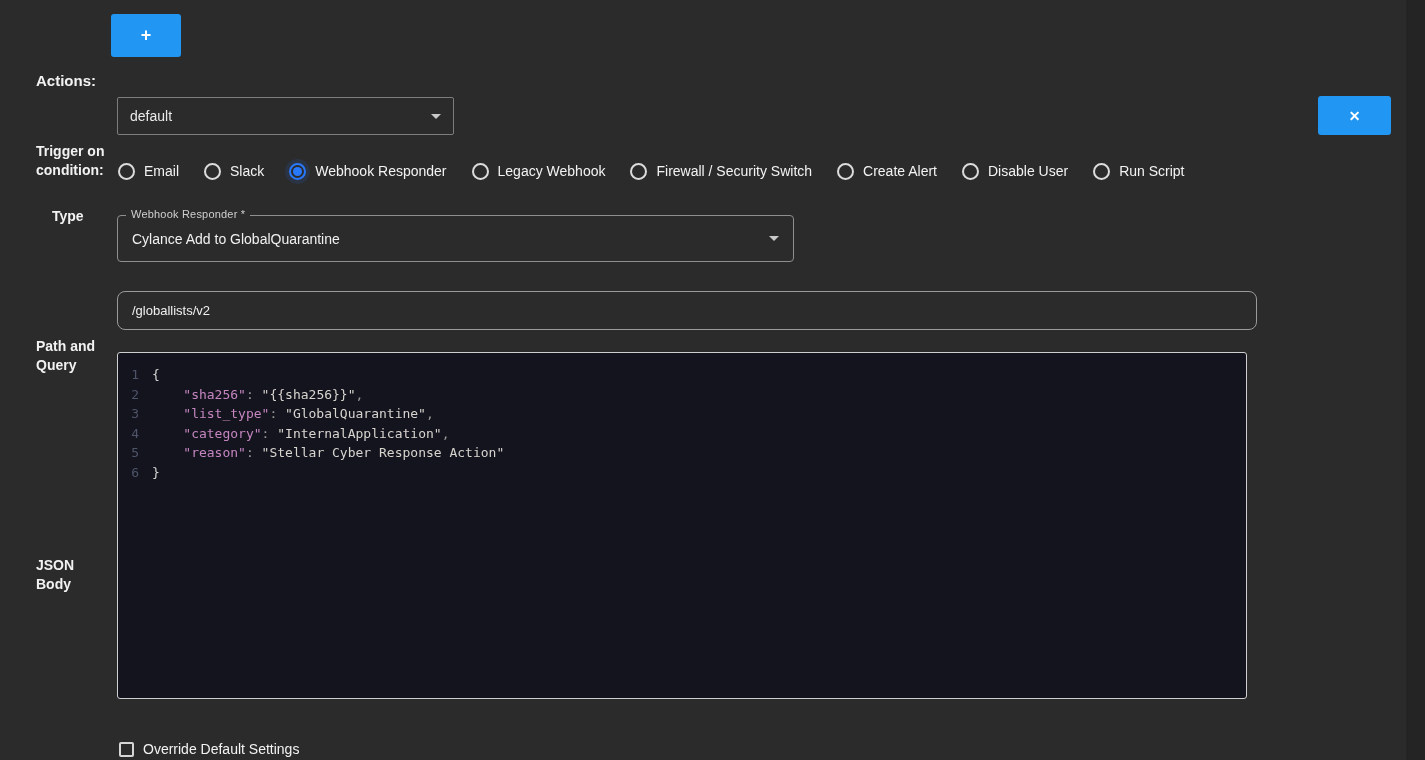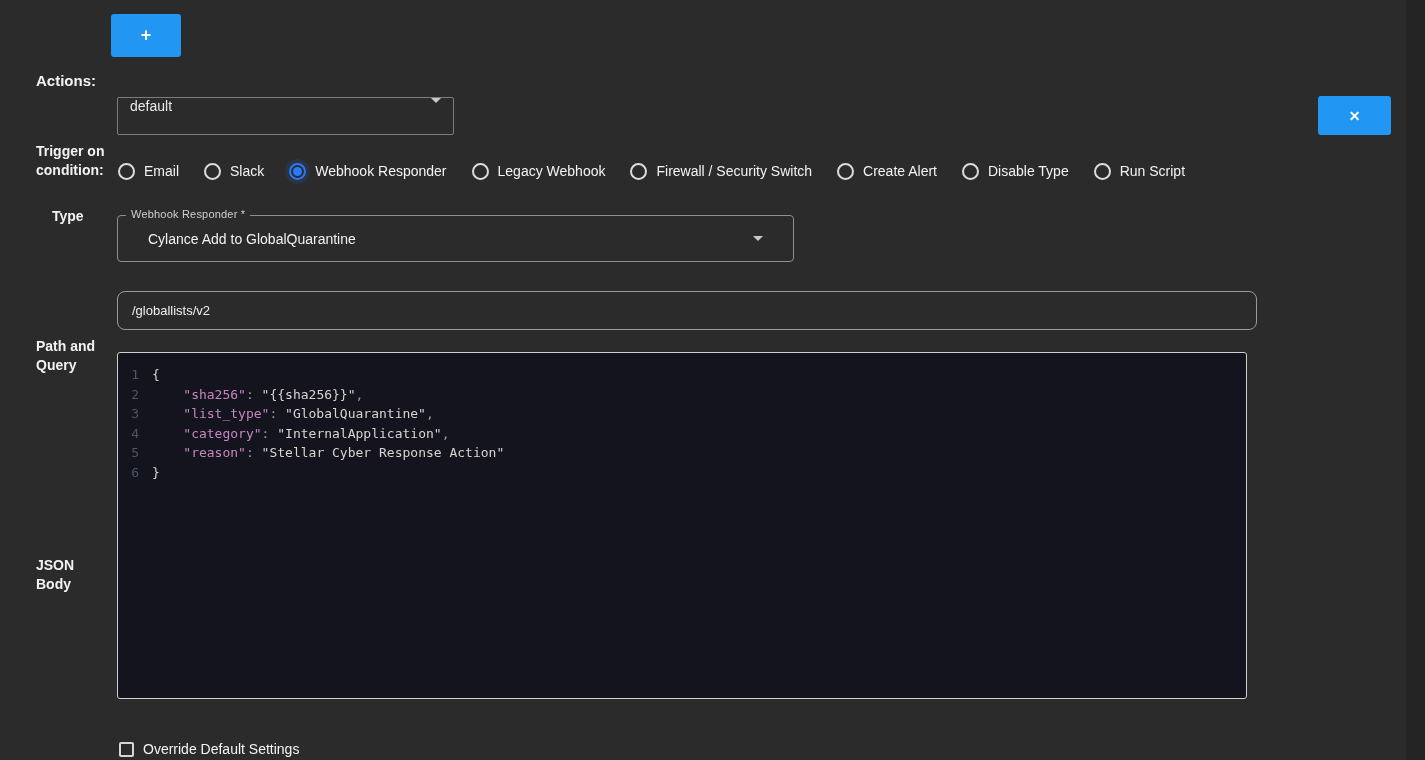--- a/index.html
+++ b/index.html
@@ -19,21 +19,21 @@
   }
   .btn-blue {
     background: #2196f3; border: none; border-radius: 3px;
     color: #ffffff; font-weight: 700; cursor: pointer;
     display: flex; align-items: center; justify-content: center;
     font-family: "Liberation Sans", sans-serif;
   }
   
   .select-box {
     border: 1px solid #7d7d7d; border-radius: 2px;
-    background: #2b2b2b; display: flex; align-items: flex-start;
+    background: #2b2b2b; display: flex; align-items: center;
     padding: 0 12px; font-size: 14px; color: #eaeaea; cursor: pointer;
   }
   .select-box .spacer { flex: 1; }
   .chev-down {
     width: 0; height: 0;
     border-left: 5px solid transparent; border-right: 5px solid transparent;
     border-top: 5px solid #c9c9c9;
   }
   
   .radio-group { display: flex; align-items: center; column-gap: 25px; }
@@ -46,21 +46,21 @@
   .radio-dot { width: 9px; height: 9px; border-radius: 50%; background: transparent; }
   .radio-item.selected .radio-circle {
     border-color: #2979ff;
     box-shadow: 0 0 0 4px rgba(41,121,255,0.12);
   }
   .radio-item.selected .radio-dot { background: #2979ff; }
   .radio-label { font-size: 14px; color: #f3f3f3; }
   
   .outlined-select {
     border: 1px solid #8f8f8f; border-radius: 4px; background: #2b2b2b;
-    display: flex; align-items: center; padding: 0 30px;
+    display: flex; align-items: center; padding: 0 14px;
     font-size: 14px; color: #f1f1f1; cursor: pointer;
   }
   .outlined-select .spacer { flex: 1; }
   .outlined-label {
     position: absolute; top: -8px; left: 8px;
     background: #2b2b2b; padding: 0 5px;
     font-size: 11px; color: #cfcfcf; letter-spacing: 0.2px;
   }
   
   .text-input {
@@ -151,21 +151,21 @@
       <div class="radio-item">
         <span class="radio-circle">
           <span class="radio-dot"></span>
         </span>
         <span class="radio-label">Create Alert</span>
       </div>
       <div class="radio-item">
         <span class="radio-circle">
           <span class="radio-dot"></span>
         </span>
-        <span class="radio-label">Disable Type</span>
+        <span class="radio-label">Disable User</span>
       </div>
       <div class="radio-item">
         <span class="radio-circle">
           <span class="radio-dot"></span>
         </span>
         <span class="radio-label">Run Script</span>
       </div>
     </div>
 
   <div class="abs outlined-select" style="left:117px; top:215px; width:677px; height:47px;">

